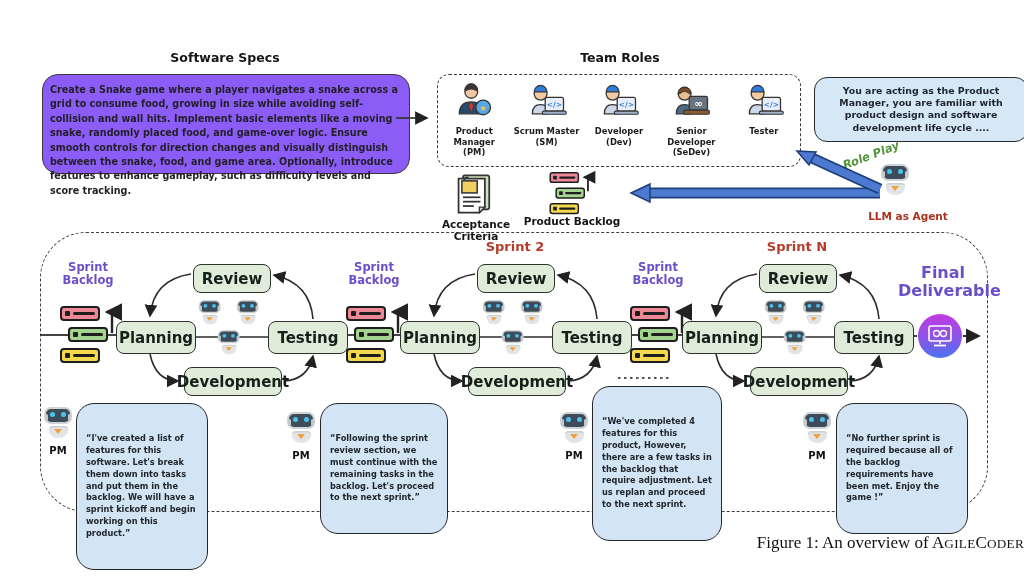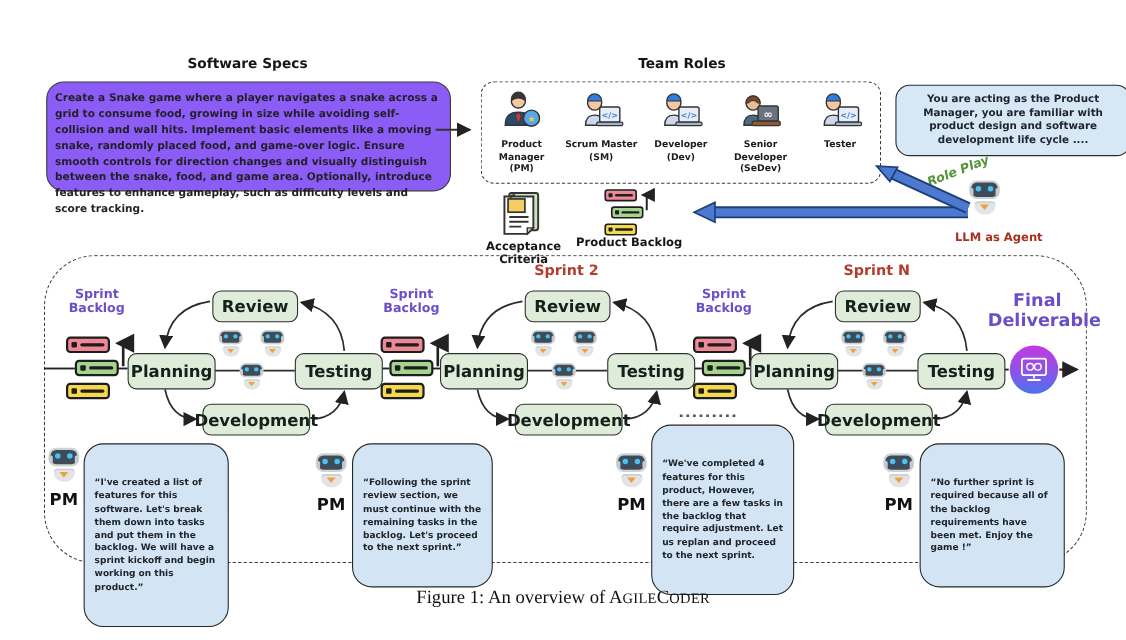--- a/index.html
+++ b/index.html
@@ -61,28 +61,28 @@
   .r-body{width:19px;height:12px;margin:2px auto 0;background:#e2e4e5;border-radius:4px 4px 9px 9px;
           position:relative;box-shadow:inset 0 1.5px 0 #cbd0d3;}
   .r-body::after{content:'';position:absolute;left:50%;top:3px;transform:translateX(-50%);
                  border-left:4px solid transparent;border-right:4px solid transparent;border-top:5px solid #f0a13c;}
   .small-bot{transform:scale(0.78);transform-origin:top left;}
 
   
   .bubble{background:#d3e4f4;border:1.7px solid #272727;border-radius:18px;padding:29px 9px;
           font-size:8.2px;font-weight:bold;line-height:1.45;color:#20262c;}
   .pm-col{display:flex;flex-direction:column;align-items:center;width:32px;}
-  .pm-name{font-size:15px;font-weight:bold;margin-top:7px;color:#111;text-align:center;}
+  .pm-name{font-size:10px;font-weight:bold;margin-top:7px;color:#111;text-align:center;}
 
   
   .deliv-circle{left:918px;top:314px;width:44px;height:44px;border-radius:50%;
                 background:linear-gradient(180deg,#c13ae0 0%,#8a55e8 55%,#4b72ee 100%);
                 display:flex;align-items:center;justify-content:center;}
 
-  .caption{left:0;top:533px;width:1024px;text-align:center;
+  .caption{left:0;top:533px;width:1024px;text-align:right;
            font-family:"Liberation Serif","DejaVu Serif",serif;font-size:17px;color:#111;}
   .caption .sc{font-size:13.2px;letter-spacing:0.3px;}
 
   svg.overlay{position:absolute;left:0;top:0;pointer-events:none;}
 </style>
 </head>
 <body>
 
 <div id="canvas">
 

